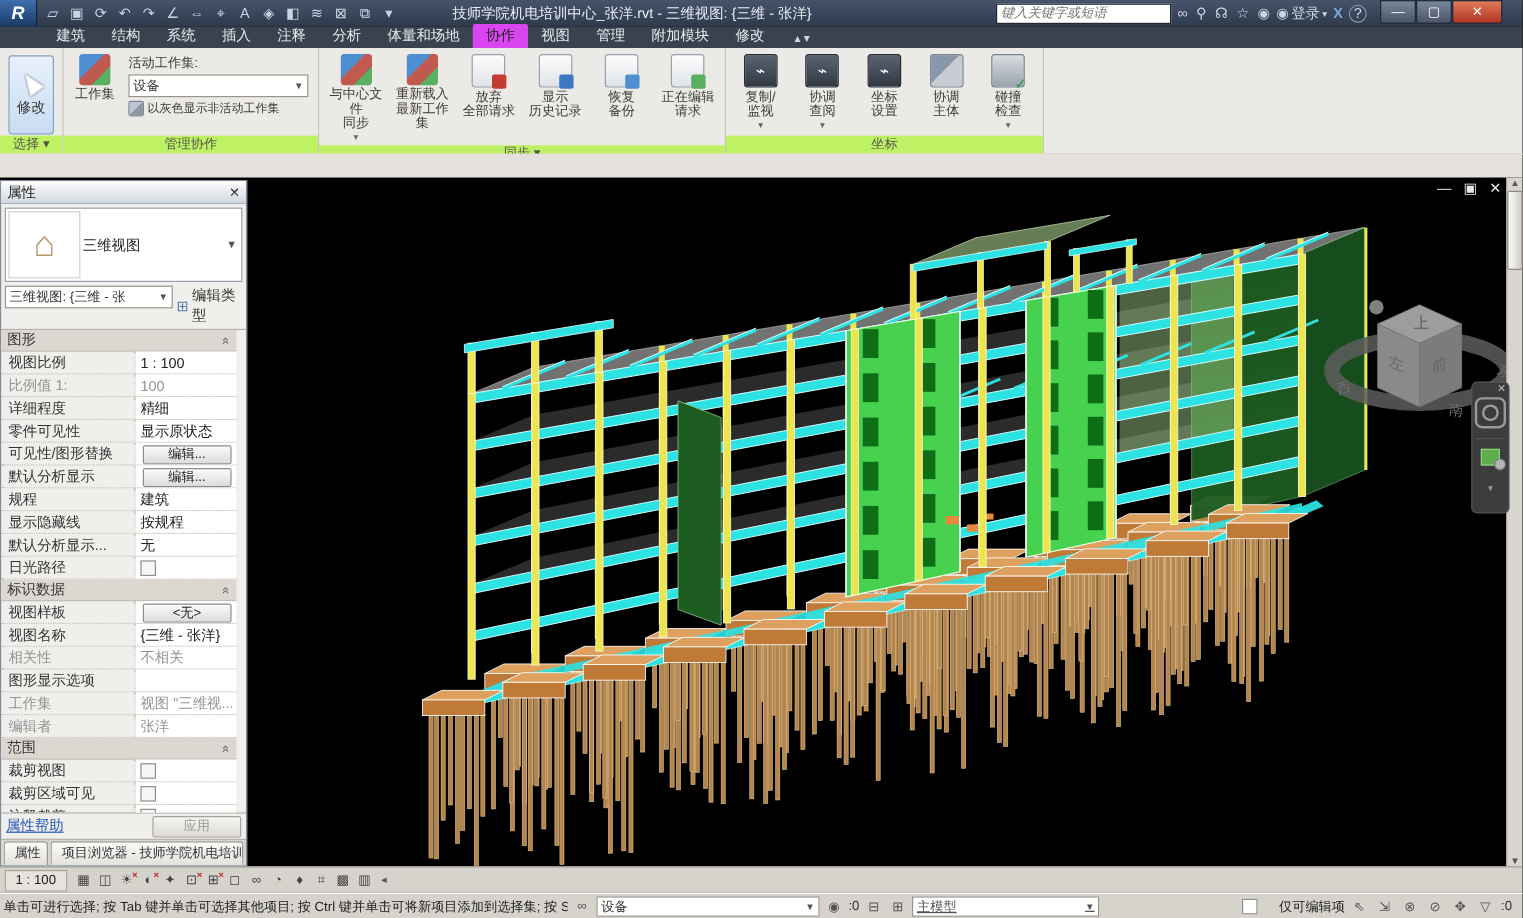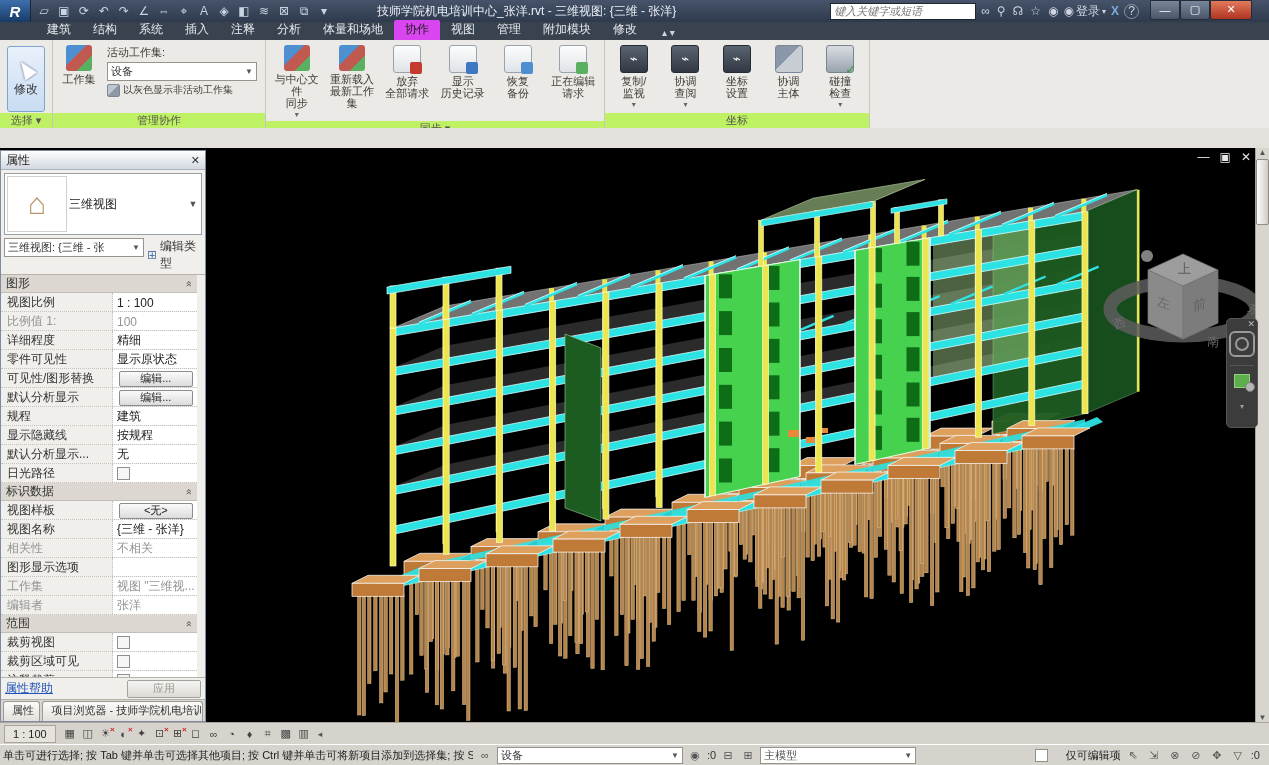--- a/index.html
+++ b/index.html
@@ -92,21 +92,21 @@
   .viewbar{position:absolute;left:0;top:722px;width:1269px;height:22px;background:#d6d3cd;border-top:1px solid #a9a59e;display:flex;align-items:center;padding-left:4px;box-sizing:border-box;gap:1px;}
   .scalebox{border:1px solid #a9a59e;background:#e6e3dd;height:16px;padding:0 8px;font-size:11px;display:flex;align-items:center;margin-right:4px;}
   .vbi{width:18px;height:17px;display:flex;align-items:center;justify-content:center;font-size:11px;color:#444;position:relative;}
   .vbi .badge{position:absolute;right:0;top:0;color:#c22;font-size:8px;font-weight:bold;}
   .vbarrow{margin-left:4px;color:#555;font-size:9px;}
   
   .statusbar{position:absolute;left:0;top:744px;width:1269px;height:21px;background:#d6d3cd;border-top:1px solid #fff;display:flex;align-items:center;box-sizing:border-box;padding:0 3px;gap:4px;font-size:11px;color:#222;}
   .hint{flex:0 0 470px;white-space:nowrap;overflow:hidden;}
   .sbi{width:16px;text-align:center;color:#555;}
   .sbcombo{width:178px;height:15px;}
-  .sbcombo2{width:148px;height:15px;color:#555;}
+  .sbcombo2{width:148px;height:15px;color:#555;text-decoration:underline;}
   .sbcheck{display:flex;align-items:center;gap:18px;}
   .sbcheck .cbx{width:11px;height:11px;border:1px solid #8f8f8f;background:#fff;}
   .count{color:#333;}
   svg text{font-family:"Liberation Sans","DejaVu Sans",sans-serif;}
 </style>
 </head>
 <body>
 
 <div class="app">
 

